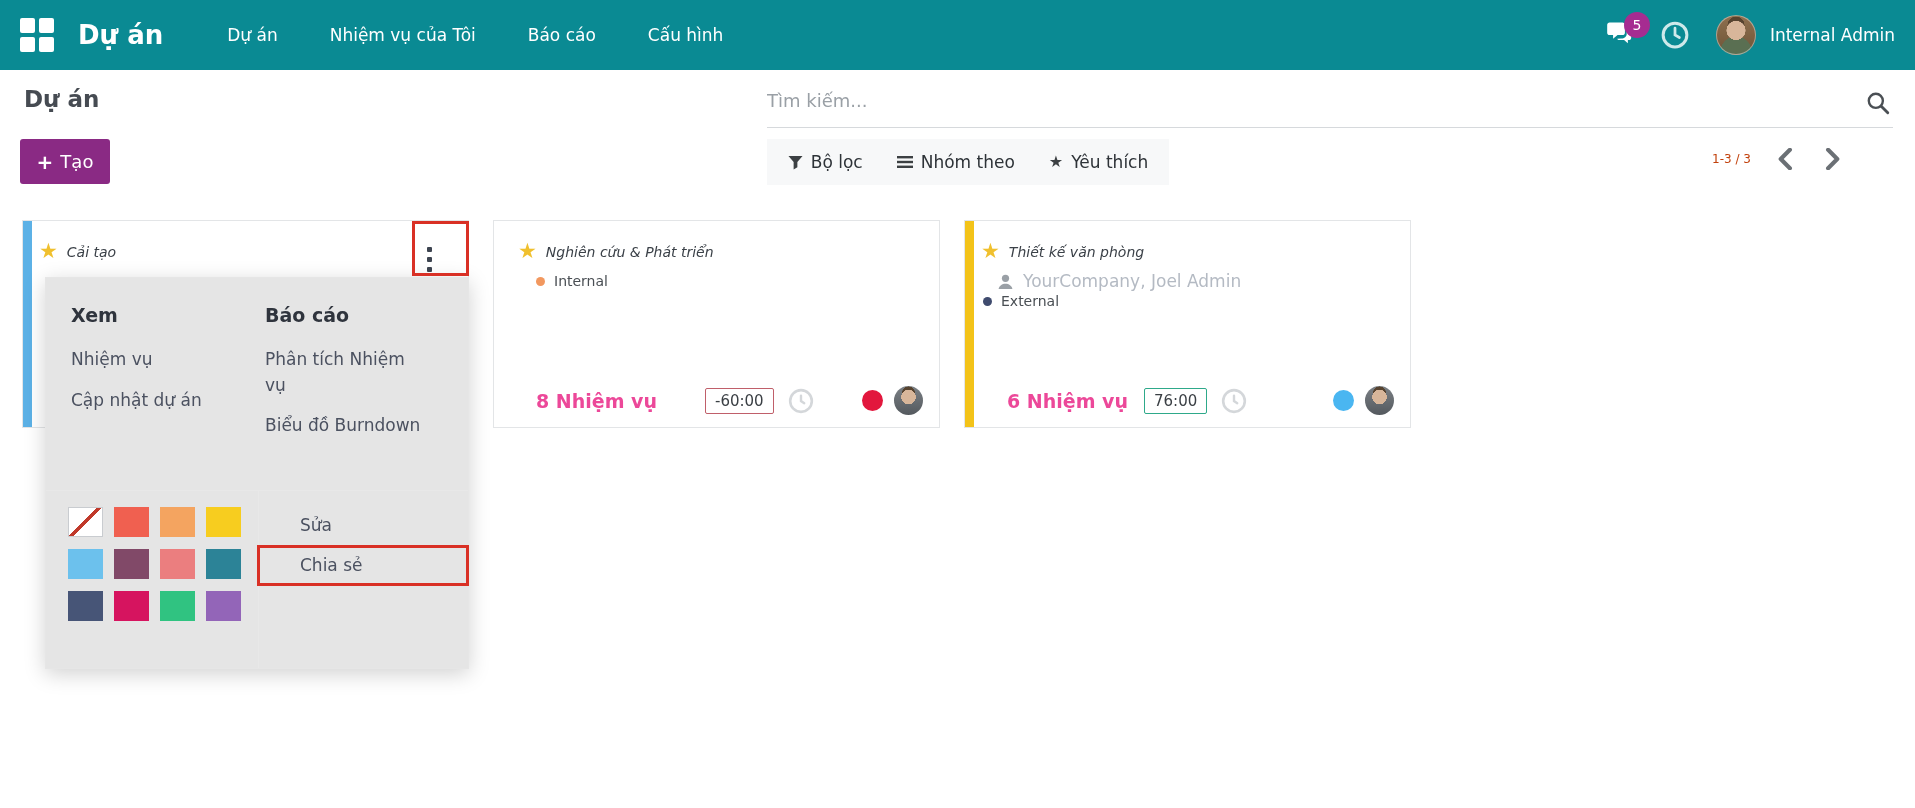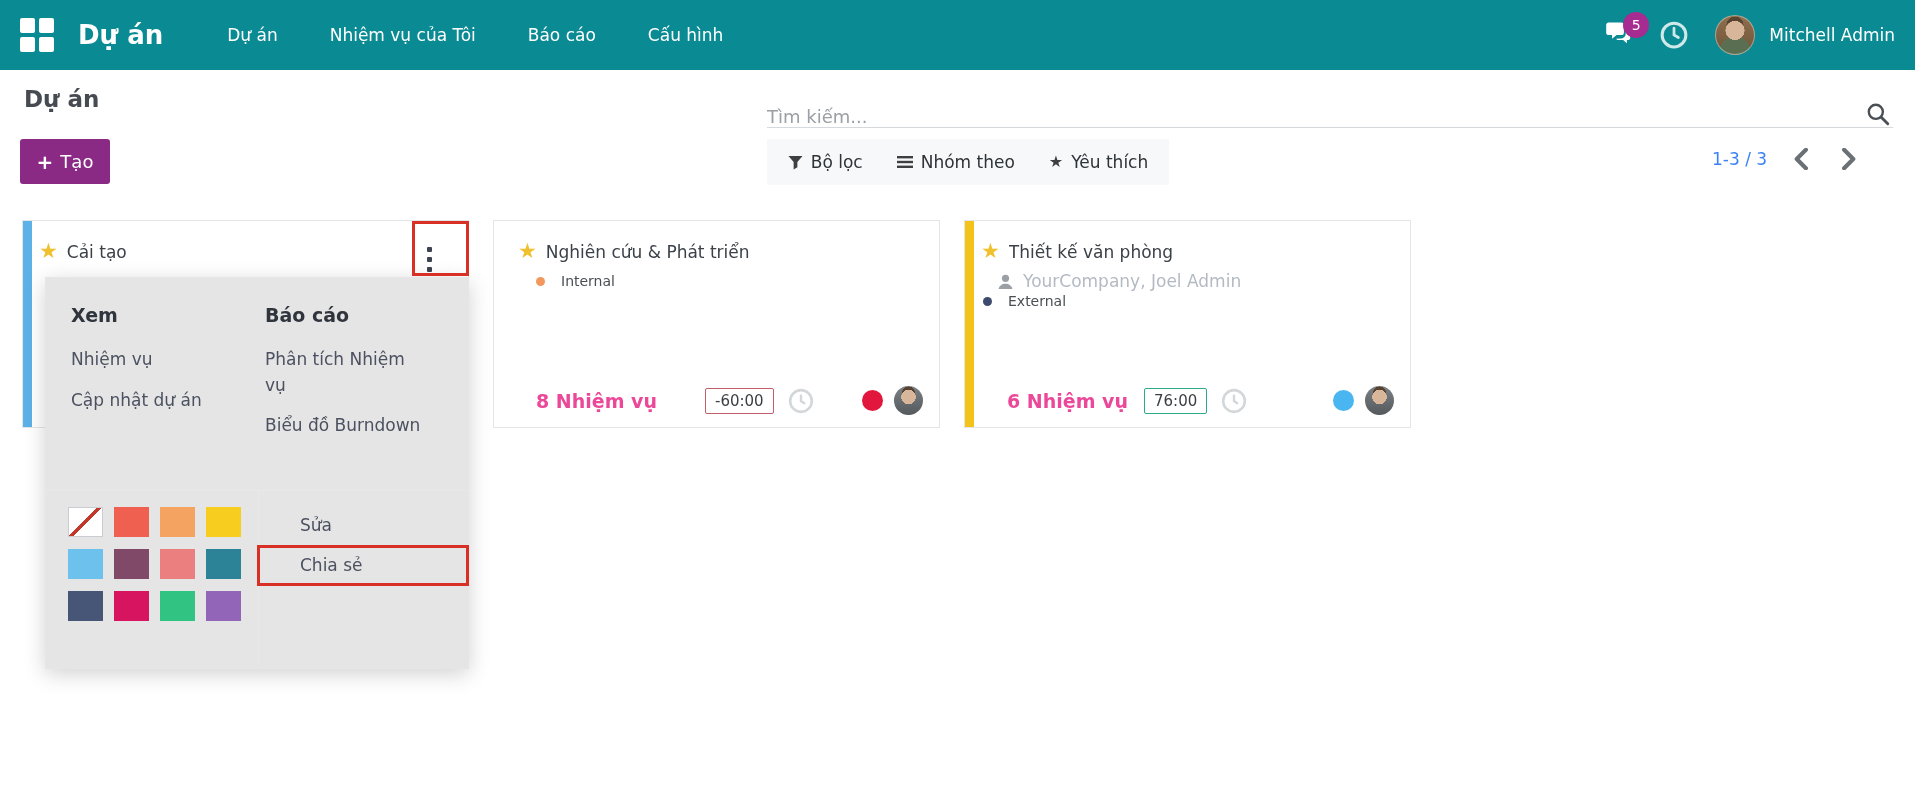--- a/index.html
+++ b/index.html
@@ -30,48 +30,48 @@
 
   
   .breadcrumb { position:absolute; left:24px; top:86px; font-size:23px; color:#464b52; }
   .create-btn { position:absolute; left:20px; top:139px; width:90px; height:45px; background:#8A2A84;
                 color:#fff; font-size:18px; border:none; border-radius:3px; cursor:pointer;
                 display:flex; align-items:center; justify-content:center; gap:7px;
                 font-family:inherit; }
   .plus { font-size:20px; font-weight:700; line-height:1; }
 
   .search-wrap { position:absolute; left:767px; top:90px; width:1126px; height:38px;
-                 border-bottom:1px solid #d6d9dc; display:flex; align-items:flex-end; }
+                 border-bottom:1px solid #d6d9dc; display:flex; align-items:flex-start; }
   .search-input { flex:1; border:none; outline:none; font-size:18px; color:#3a3f44;
                   font-family:inherit; background:transparent; }
   .search-input::placeholder { color:#9aa0a6; }
   .search-icon { cursor:pointer; margin-right:2px; }
 
   .toolbar { position:absolute; left:767px; top:139px; width:402px; height:46px; background:#F7F8F9;
              display:flex; align-items:center; justify-content:center; gap:34px; }
   .tb-btn { display:flex; align-items:center; gap:8px; font-size:17px; color:#2e3338; cursor:pointer;
             white-space:nowrap; }
   .tb-star { font-size:16px; color:#3c4043; line-height:1; }
 
   .pager { position:absolute; left:1712px; top:142px; display:flex; align-items:center; gap:20px; }
-  .pager-text { font-size:17px; color:#3b82f6; }
+  .pager-text { font-size:12px; color:#c2410c; }
   .pg-btn { cursor:pointer; padding:6px; display:flex; }
 
   
   .kanban { position:absolute; left:22px; top:220px; display:flex; gap:24px; }
   .kcard { position:relative; width:447px; height:208px; background:#fff; border:1px solid #e3e5e7; }
   .color-bar { position:absolute; left:0; top:0; bottom:0; width:9px; }
   .card-head { display:flex; align-items:center; gap:9px; padding:20px 56px 0 16px; }
   .no-bar .card-head { padding-left:24px; }
   .kstar { color:#F0C02E; font-size:21px; line-height:1; cursor:pointer; }
-  .ktitle { font-size:17px; color:#3b4148; white-space:nowrap; overflow:hidden; }
+  .ktitle { font-size:14px; color:#3b4148; white-space:nowrap; overflow:hidden;font-style:italic; }
   .kebab { position:absolute; top:16px; right:26px; width:26px; height:44px; display:flex;
            flex-direction:column; align-items:center; justify-content:center; gap:5px; cursor:pointer; }
   .kebab i { width:5px; height:5px; background:#3d4450; border-radius:1px; }
-  .tag-row { display:flex; align-items:center; gap:16px; font-size:14px; color:#4a4f54; }
+  .tag-row { display:flex; align-items:center; gap:9px; font-size:14px; color:#4a4f54; }
   .tag-dot { width:9px; height:9px; border-radius:50%; flex:none; }
   .muted-row { display:flex; align-items:center; gap:9px; font-size:17px; color:#b4bac3;
                margin:9px 0 0 32px; }
   .card-foot { position:absolute; left:0; right:0; bottom:12px; display:flex; align-items:center;
                padding:0 16px 0 42px; }
   .count { font-size:19px; color:#ec4899; font-weight:600; cursor:pointer; white-space:nowrap; }
   .count b { font-weight:700; }
   .hours-badge { margin-left:16px; border:1px solid #888; padding:3px 9px; font-size:15px;
                  color:#3a3f44; border-radius:2px; background:#fff; }
   .foot-clock { margin-left:14px; display:flex; cursor:pointer; }
@@ -136,21 +136,21 @@
         </svg>
         <span class="badge" style="background-color: rgb(166, 44, 145);">5</span>
       </div>
       <div class="tray-icon">
         <svg width="30" height="30" viewBox="0 0 24 24">
           <circle cx="12" cy="12" r="9.5" fill="none" stroke="#cfe9ea" stroke-width="2.4"></circle>
           <path d="M12 6.5V12l3.5 2" fill="none" stroke="#cfe9ea" stroke-width="2.2" stroke-linecap="round"></path>
         </svg>
       </div>
       <div class="avatar"></div>
-      <span class="user-name">Mitchell Admin</span>
+      <span class="user-name">Internal Admin</span>
     </div>
   </header>
 
   <h1 class="breadcrumb">Dự án</h1>
 
   <button class="create-btn" style="background-color: rgb(138, 42, 132);">
     <span class="plus">+</span>
     <span>Tạo</span>
   </button>
 

